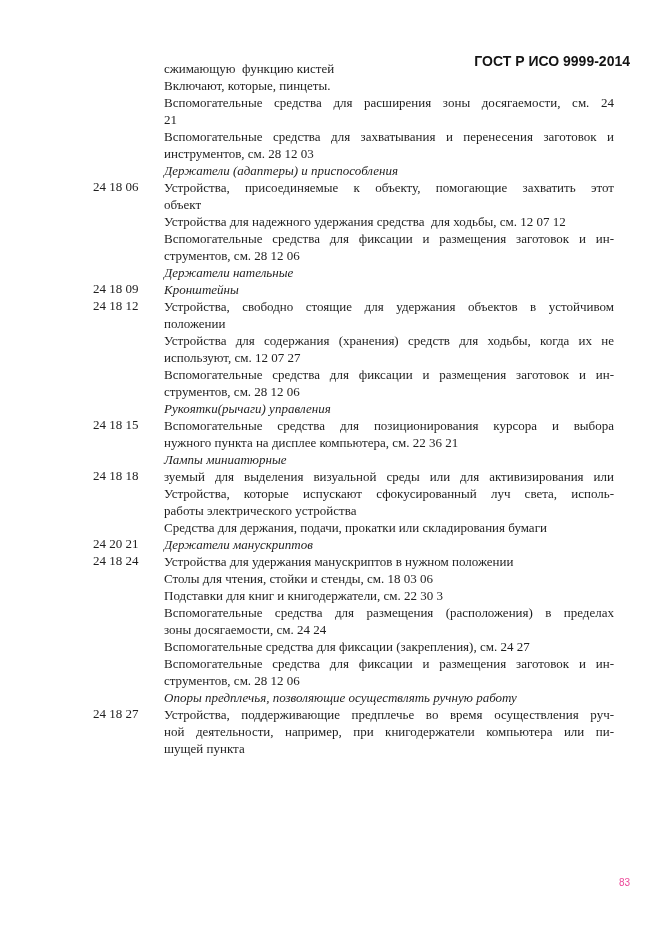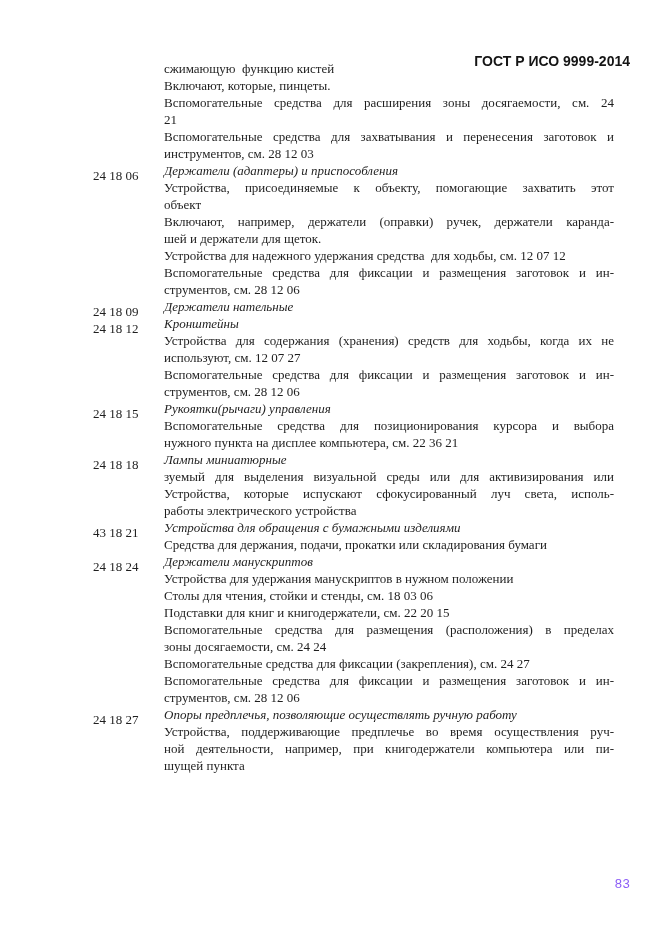--- a/index.html
+++ b/index.html
@@ -34,21 +34,21 @@
     width: 450px;
     font-size: 13px;
     line-height: 17px;
   }
   .entry {
     position: relative;
   }
   .entry-code {
     position: absolute;
     left: -71px;
-    top: 5px;
+    top: 16px;
     white-space: pre;
     line-height: 17px;
   }
   .entry-term {
     font-style: italic;
     white-space: pre;
     height: 17px;
     line-height: 17px;
     overflow: visible;
   }
@@ -62,23 +62,23 @@
   }
   .line.jfy {
     white-space: normal;
     text-align: justify;
     text-align-last: justify;
   }
   .page-number {
     position: absolute;
     top: 877px;
     right: 31px;
-    font-family: Liberation Mono, monospace;
-    font-size: 13px;
-    color: #8b5cf6;
+    font-family: Liberation Sans, sans-serif;
+    font-size: 10px;
+    color: #ec4899;
   }
 </style>
 </head>
 <body>
 
 <div class="page">
   <div class="doc-header">ГОСТ Р ИСО 9999-2014</div>
 
   <div class="body-col">
       <div class="entry">
@@ -98,38 +98,38 @@
         </div>
       </div>
       <div class="entry">
         <div class="entry-code">24 18 06</div>
         <div class="entry-term">Держатели (адаптеры) и приспособления</div>
         <div class="para">
           <div class="line jfy">Устройства, присоединяемые к объекту, помогающие захватить этот</div>
           <div class="line">объект</div>
         </div>
         <div class="para">
-          <div class="line jfy">Включают, например, держатели (оправки) ручек, держатели каранда-</div>
-          <div class="line">шей и держатели для щеток.</div>
-        </div>
-        <div class="para">
           <div class="line">Устройства для надежного удержания средства  для ходьбы, см. 12 07 12</div>
         </div>
         <div class="para">
           <div class="line jfy">Вспомогательные средства для фиксации и размещения заготовок и ин-</div>
           <div class="line">струментов, см. 28 12 06</div>
         </div>
       </div>
       <div class="entry">
         <div class="entry-code">24 18 09</div>
         <div class="entry-term">Держатели нательные</div>
       </div>
       <div class="entry">
         <div class="entry-code">24 18 12</div>
         <div class="entry-term">Кронштейны</div>
+        <div class="para">
+          <div class="line jfy">Устройства, свободно стоящие для удержания объектов в устойчивом</div>
+          <div class="line">положении</div>
+        </div>
         <div class="para">
           <div class="line jfy">Устройства для содержания (хранения) средств для ходьбы, когда их не</div>
           <div class="line">используют, см. 12 07 27</div>
         </div>
         <div class="para">
           <div class="line jfy">Вспомогательные средства для фиксации и размещения заготовок и ин-</div>
           <div class="line">струментов, см. 28 12 06</div>
         </div>
       </div>
       <div class="entry">
@@ -143,37 +143,36 @@
       <div class="entry">
         <div class="entry-code">24 18 18</div>
         <div class="entry-term">Лампы миниатюрные</div>
         <div class="para">
           <div class="line jfy">зуемый для выделения визуальной среды или для активизирования или</div>
           <div class="line jfy">Устройства, которые испускают сфокусированный луч света, исполь-</div>
           <div class="line">работы электрического устройства</div>
         </div>
       </div>
       <div class="entry">
-        <div class="entry-code">43 18 21</div>
-        <div class="entry-term">Устройства для обращения с бумажными изделиями</div>
+        <div class="entry-code">24 20 21</div>
         <div class="para">
           <div class="line">Средства для держания, подачи, прокатки или складирования бумаги</div>
         </div>
       </div>
       <div class="entry">
         <div class="entry-code">24 18 24</div>
         <div class="entry-term">Держатели манускриптов</div>
         <div class="para">
           <div class="line">Устройства для удержания манускриптов в нужном положении</div>
         </div>
         <div class="para">
           <div class="line">Столы для чтения, стойки и стенды, см. 18 03 06</div>
         </div>
         <div class="para">
-          <div class="line">Подставки для книг и книгодержатели, см. 22 20 15</div>
+          <div class="line">Подставки для книг и книгодержатели, см. 22 30 3</div>
         </div>
         <div class="para">
           <div class="line jfy">Вспомогательные средства для размещения (расположения) в пределах</div>
           <div class="line">зоны досягаемости, см. 24 24</div>
         </div>
         <div class="para">
           <div class="line">Вспомогательные средства для фиксации (закрепления), см. 24 27</div>
         </div>
         <div class="para">
           <div class="line jfy">Вспомогательные средства для фиксации и размещения заготовок и ин-</div>

